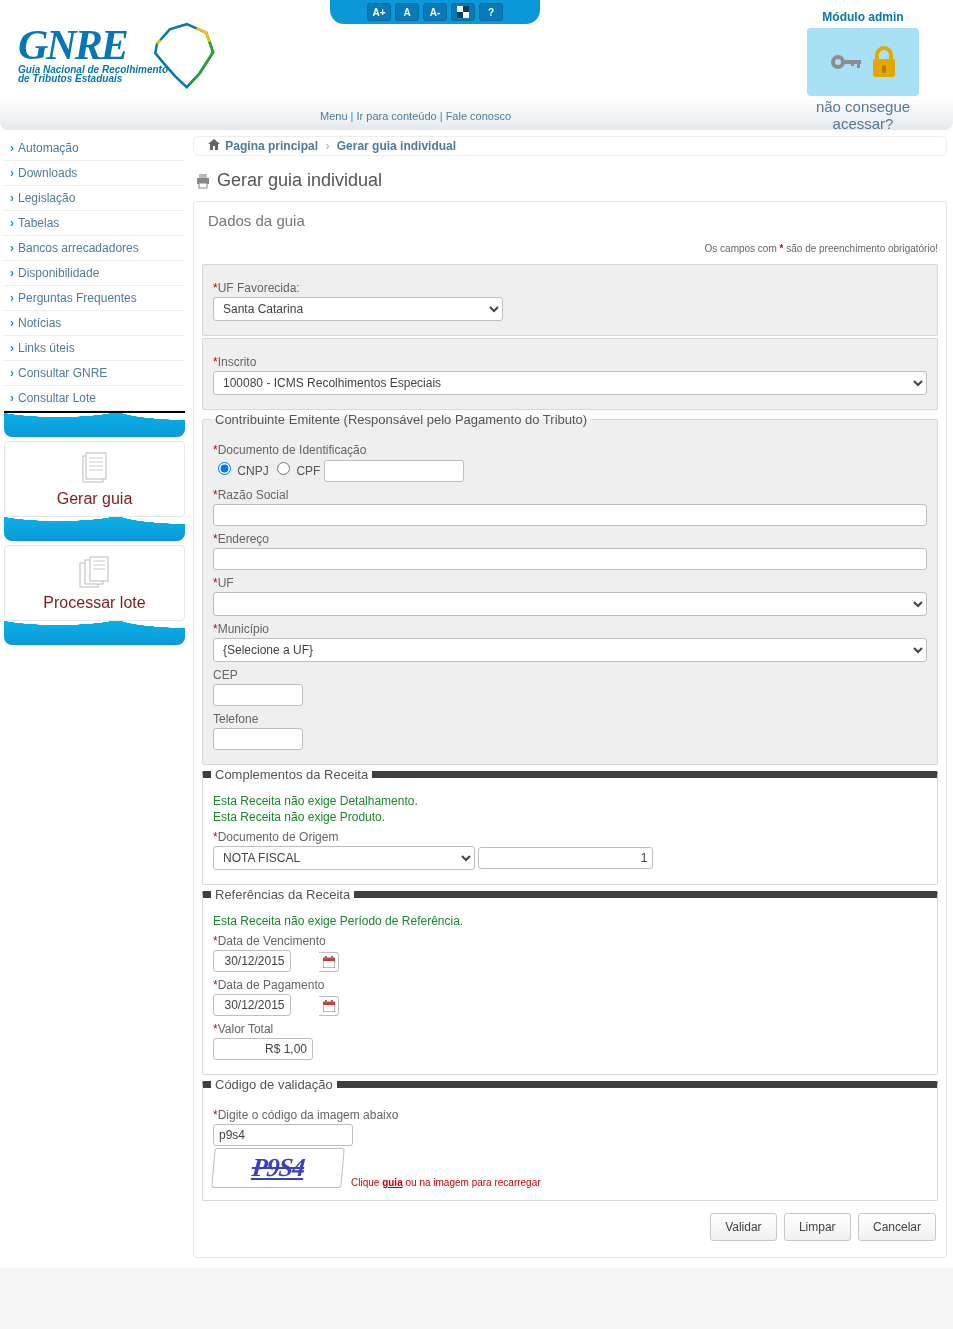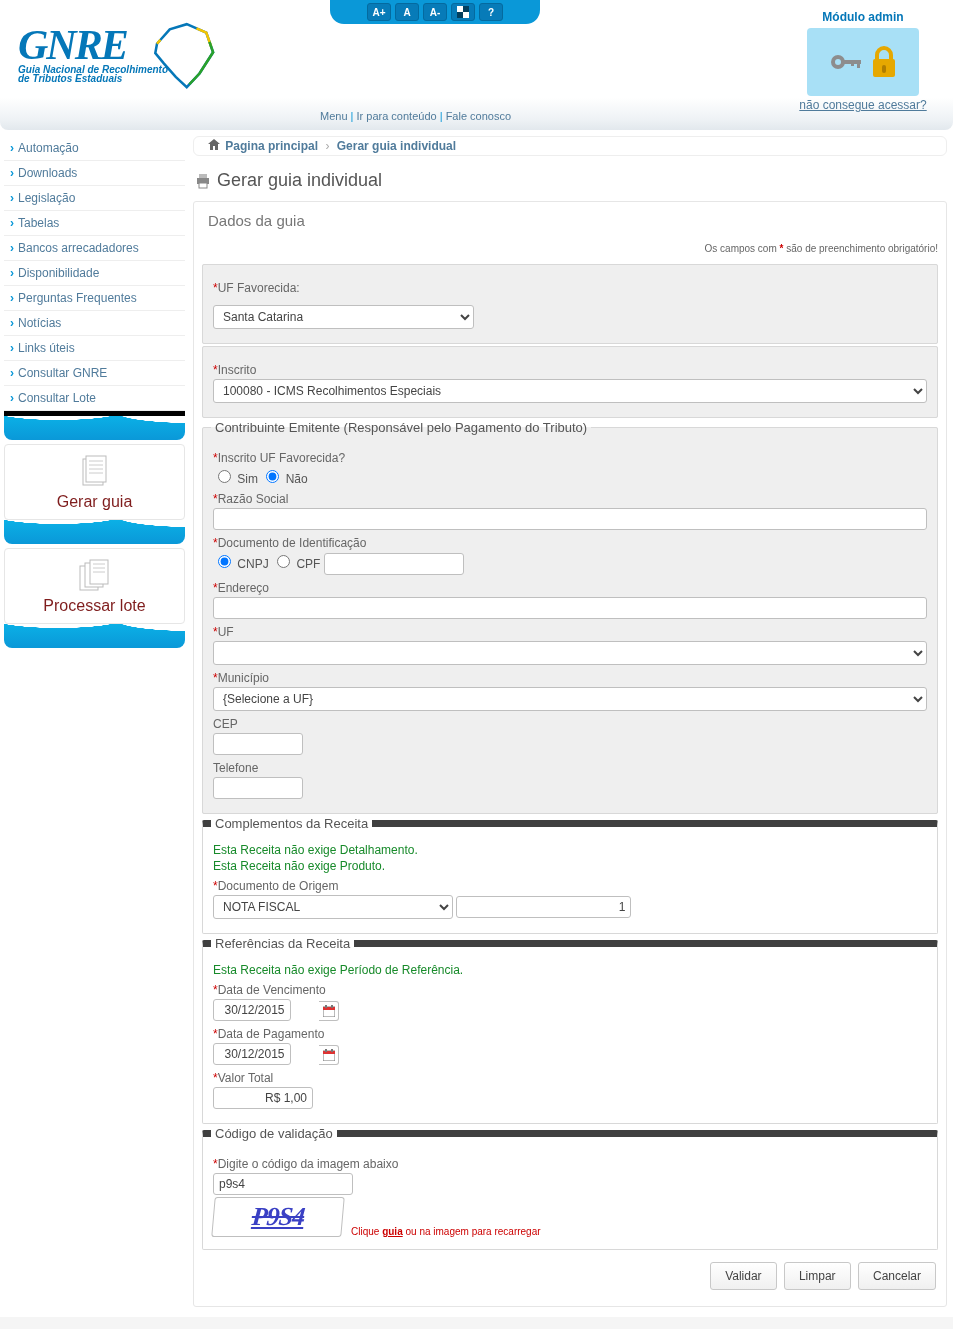--- a/index.html
+++ b/index.html
@@ -61,26 +61,26 @@
   .menubar span.sep { color: #0a98d8; }
   .admin-box {
     position: absolute; right: 20px; top: 10px; width: 140px; text-align: center;
   }
   .admin-box .t { color: #0577b8; font-weight: bold; font-size: 12px; }
   .admin-box .lockcard {
     margin: 4px auto 2px; width: 112px; height: 68px;
     background: #a8e0f6; border-radius: 4px;
     display: flex; align-items: center; justify-content: center; gap: 6px;
   }
-  .admin-box .cant { font-size: 12px; color: #507b9b; text-decoration: underline; }
+  .admin-box .cant { font-size: 15px; color: #507b9b; }
 
   
   .layout { display: flex; align-items: flex-start; padding-top: 6px; }
   .sidebar { width: 185px; padding: 0 0 0 4px; }
-  .sidebar ul { list-style: none; margin: 0; padding: 0; background: #fff; border-bottom: 5px solid #000000;}
+  .sidebar ul { list-style: none; margin: 0; padding: 0; background: #fff; border-bottom: 2px solid #000000;}
   .sidebar li {
     border-bottom: 1px solid #eee;
     padding: 5px 8px 5px 6px; font-size: 12px;
     color: #507b9b; cursor: pointer;
   }
   .sidebar li .chev { color: #0a98d8; font-weight: bold; margin-right: 4px; }
   .side-wave {
     height: 24px; background: linear-gradient(#0bb0e6, #0a98d8);
     border-radius: 0 0 8px 8px; position: relative; overflow: hidden;
   }
@@ -133,21 +133,21 @@
     padding: 0 4px; margin-left: -2px;
   }
   .row { margin: 6px 0 2px; }
   .lbl { font-size: 12px; color: #666; display: block; margin-bottom: 2px;}
   .ast { color: #c00; }
   input[type=text], select {
     border: 1px solid #bfbfbf; border-radius: 3px;
     padding: 3px 5px; font-size: 12px; color: #444; background: #fff;
   }
   select { height: 24px; }
-  .sel-300 { width: 261px; margin-top: 8px; }
+  .sel-300 { width: 290px; }
   .sel-full { width: 100%; }
   .in-full { width: 100%; }
   .in-90  { width: 90px; }
   .in-130 { width: 140px; }
   .in-175 { width: 175px; text-align: right; }
   .in-100r{ width: 100px; text-align: right; }
 
   .green-note { color: #178a2a; font-size: 12px; margin: 2px 0; }
   .date-wrap { display: inline-flex; align-items: flex-end; gap: 28px; }
   .date-wrap input { width: 78px; text-align: center; padding-right: 0;}
@@ -324,39 +324,34 @@
               <label class="lbl"><span class="ast">*</span><span>Inscrito</span></label>
               <select class="sel-full">
                 <option>100080 - ICMS Recolhimentos Especiais</option>
               </select>
             </div>
           </fieldset>
 
           <fieldset>
             <legend>Contribuinte Emitente (Responsável pelo Pagamento do Tributo)</legend>
 
-            <div class="row">
-              <label class="lbl"><span class="ast">*</span><span>Inscrito UF Favorecida?</span></label>
-              <label><input type="radio" name="insc" style=""> <span>Sim</span></label>
-              <label><input type="radio" name="insc" checked="" style=""> <span>Não</span></label>
-            </div>
-
-            <div class="row">
-              <label class="lbl"><span class="ast">*</span><span>Razão Social</span></label>
-              <input type="text" class="in-full" style="">
-            </div>
 
             <div class="row">
               <label class="lbl"><span class="ast">*</span><span>Documento de Identificação</span></label>
               <label><input type="radio" name="doc" checked="" style=""> <span>CNPJ</span></label>
               <label><input type="radio" name="doc" style=""> <span>CPF</span></label>
               <input type="text" class="in-130" value="" style="">
             </div>
 
             <div class="row">
+              <label class="lbl"><span class="ast">*</span><span>Razão Social</span></label>
+              <input type="text" class="in-full" style="">
+            </div>
+
+            <div class="row">
               <label class="lbl"><span class="ast">*</span><span>Endereço</span></label>
               <input type="text" class="in-full" style="">
             </div>
 
             <div class="row">
               <label class="lbl"><span class="ast">*</span><span>UF</span></label>
               <select class="sel-full"><option></option></select>
             </div>
 
             <div class="row">
@@ -374,21 +369,21 @@
               <input type="text" class="in-90" style="">
             </div>
           </fieldset>
 
           <fieldset class="white">
             <legend>Complementos da Receita</legend>
             <div class="green-note">Esta Receita não exige Detalhamento.</div>
             <div class="green-note">Esta Receita não exige Produto.</div>
             <div class="row">
               <label class="lbl"><span class="ast">*</span><span>Documento de Origem</span></label>
-              <select style="width:240px"><option>NOTA FISCAL</option></select>
+              <select style="width:262px"><option>NOTA FISCAL</option></select>
               <input type="text" class="in-175" value="1" style="">
             </div>
           </fieldset>
 
           <fieldset class="white">
             <legend>Referências da Receita</legend>
             <div class="green-note">Esta Receita não exige Período de Referência.</div>
             <div class="row">
               <label class="lbl"><span class="ast">*</span><span>Data de Vencimento</span></label>
               <span class="date-wrap">

